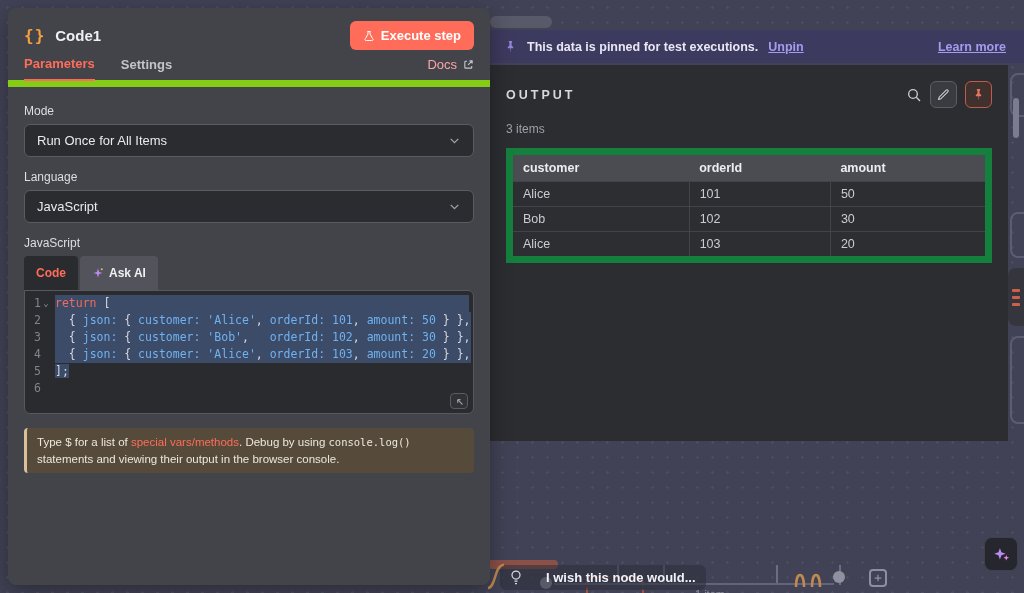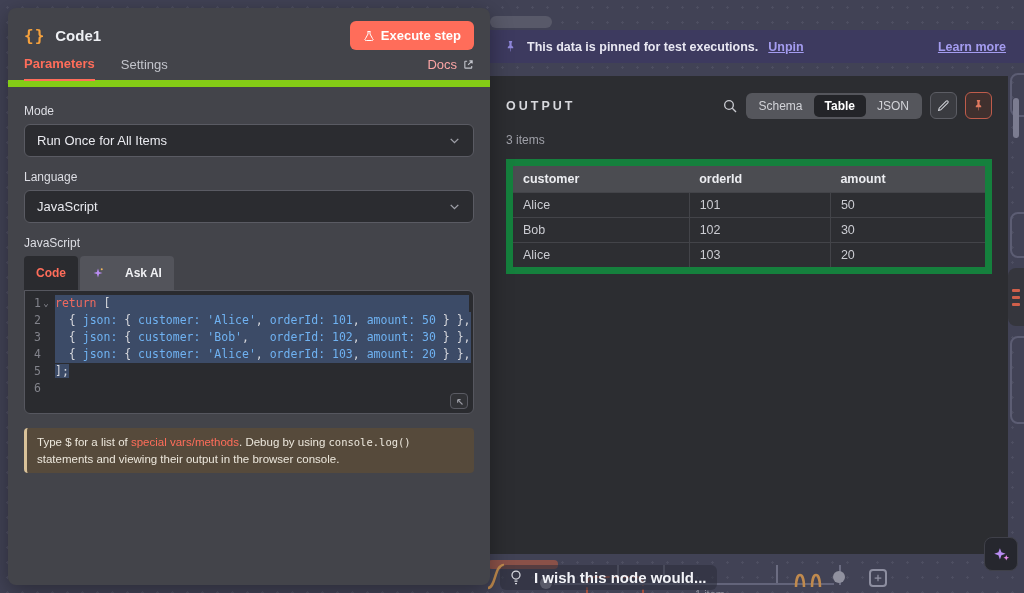--- a/index.html
+++ b/index.html
@@ -21,46 +21,46 @@
   .conn-label { position:absolute; left:695px; top:566px; font-size:11px; color:#8e8f9b; z-index:1;margin-top:22px; }
   .plus-node { position:absolute; left:869px; top:569px; width:18px; height:18px; border:2px solid #8d8ea0; border-radius:4px; z-index:1; display:flex; align-items:center; justify-content:center; }
   .curl { position:absolute; z-index:1; }
   
   .edge-node { position:absolute; border:2px solid #5c5d73; border-radius:8px; z-index:2; }
   .scroll-thumb { position:absolute; left:1013px; top:98px; width:6px; height:40px; background:#7b7c90; border-radius:3px; z-index:2; }
   .edge-handle { position:absolute; left:1008px; top:268px; width:16px; height:58px; background:#35363d; border-radius:8px 0 0 8px; z-index:3;
     display:flex; flex-direction:column; gap:4px; align-items:center; justify-content:center; cursor:pointer; }
   .edge-handle .dash { width:8px; height:3px; background:#d05f4a; border-radius:1px; }
   
-  .wish { position:absolute; left:500px; top:565px; height:25px; display:flex; align-items:center; gap:12px; padding:0 10px;
-    z-index:4; background:rgba(44,45,58,.55); border-radius:6px; font-size:15px; font-weight:700; color:#f2f3f7; cursor:pointer; }
+  .wish { position:absolute; left:500px; top:565px; height:25px; display:flex; align-items:center; gap:24px; padding:0 10px;
+    z-index:4; background:rgba(44,45,58,.55); border-radius:6px; font-size:13px; font-weight:700; color:#f2f3f7; cursor:pointer; }
   
   .assistant { position:absolute; left:984px; top:537px; width:34px; height:34px; background:#26272e; border:1px solid #3f4049;
     border-radius:8px; z-index:6; display:flex; align-items:center; justify-content:center; cursor:pointer; padding:0; }
   
   .ndv-card { position:absolute; left:8px; top:8px; width:482px; height:577px; background:#43444a; border-radius:8px;
     box-shadow:0 6px 22px rgba(0,0,0,.35); z-index:5; }
   .card-head { display:flex; justify-content:space-between; align-items:center; padding:13px 16px 9px; }
   .node-title { display:flex; align-items:center; }
   .node-icon { color:#f5a13d; font-weight:700; font-size:16px; font-family:"DejaVu Sans Mono", monospace; letter-spacing:1px; }
   .node-title h1 { font-size:15px; color:#eef0f4; margin:0 0 0 10px; font-weight:700; }
   .execute-btn { background:#ff6d5a; color:#fff; border:none; border-radius:6px; padding:7px 13px; font-size:13px; font-weight:600;
     display:flex; gap:6px; align-items:center; cursor:pointer; font-family:inherit; }
   .tabs { display:flex; align-items:flex-end; padding:0 16px; border-bottom:7px solid #84cc16; gap:26px; height:28px; }
-  .tab { font-size:13px; color:#c3c5cc; padding-bottom:8px; cursor:pointer; }
+  .tab { font-size:13px; color:#c3c5cc; padding-bottom:8px; cursor:pointer;font-weight:bold; }
   .tab.active { color:#ff6d5a; font-weight:600; border-bottom:2px solid #ff6d5a; margin-bottom:-1px; }
   .docs { margin-left:auto; color:#fca5a5; font-size:13px; display:flex; gap:6px; align-items:center; padding-bottom:8px; cursor:pointer; }
   .card-body { padding:4px 16px; }
   .field-label { display:block; font-size:12px; color:#dddee4; margin:13px 0 6px; font-weight:500; }
   .select { height:33px; background:#2b2c30; border:1px solid #5a5b63; border-radius:6px; display:flex; align-items:center;
     justify-content:space-between; padding:0 12px; font-size:13px; color:#e9eaef; cursor:pointer; }
   .editor-tabs { margin-top:2px; display:flex; }
   .etab { font-size:12px; padding:10px 12px; border-radius:4px 4px 0 0; cursor:pointer; }
   .etab.active-code { background:#2a2b2f; color:#ff6d5a; font-weight:700; }
-  .etab.ask { background:#53545b; display:flex; gap:21px; align-items:center; margin-left:2px; color:#f0f1f4; font-weight:600; }
+  .etab.ask { background:#53545b; display:flex; gap:5px; align-items:center; margin-left:2px; color:#f0f1f4; font-weight:600; }
   .editor { background:#2a2b2f; border:1px solid #56575f; border-radius:0 6px 6px 6px; padding:4px 0 16px; position:relative;
     font-family:"DejaVu Sans Mono", monospace; font-size:11.5px; line-height:17px; }
   .cm-line { display:flex; min-height:17px; }
   .gutter { flex:0 0 30px; display:flex; justify-content:flex-end; align-items:center; color:#82838b; padding-right:4px; }
   .gutter .num { width:14px; text-align:right; }
   .gutter .fold { width:10px; font-size:9px; color:#9a9ba3; text-align:center; cursor:pointer; }
   .lc { white-space:pre; flex:1; margin-right:4px; }
   .lc.sel { background:#3c4b67; }
   .seltxt { background:#3c4b67; }
   .t-kw { color:#ef6a5f; } .t-key { color:#6fb2f2; } .t-str { color:#6fb2f2; } .t-num { color:#6fb2f2; } .t-p { color:#d6d7dc; }
@@ -69,21 +69,21 @@
   .hint { margin-top:14px; background:#564a3b; border-left:3px solid #d9c29a; border-radius:4px; padding:6px 10px;
     font-size:11.5px; color:#ece7dc; line-height:1.45; }
   .hint-link { color:#ff6d5a; cursor:pointer; }
   .hint-code { font-family:"DejaVu Sans Mono", monospace; font-size:10.5px; }
   
   .pin-banner { position:absolute; left:490px; top:30px; right:0; height:33px; background:#3d3a5f; display:flex; align-items:center;
     padding:0 18px 0 14px; gap:10px; z-index:2; font-size:12.5px; color:#e8e7f2; font-weight:600; }
   .pin-banner a { color:#a49cf0; text-decoration:underline; cursor:pointer; font-weight:600; }
   .pin-banner .learn { margin-left:auto; }
   
-  .output-panel { position:absolute; left:490px; top:76px; width:518px; height:478px; background:#2c2d31; z-index:2; padding:16px; }
+  .output-panel { position:absolute; left:490px; top:65px; width:518px; height:376px; background:#2c2d31; z-index:2; padding:16px; }
   .out-head { display:flex; align-items:center; }
   .out-head h2 { font-size:12.5px; letter-spacing:3px; color:#d8d9de; font-weight:700; margin:0; }
   .out-controls { margin-left:auto; display:flex; align-items:center; gap:8px; }
   .search { display:flex; cursor:pointer; }
   .segmented { background:#55565c; border-radius:6px; padding:2px; display:flex; }
   .seg { font-size:12px; color:#d2d3d8; padding:4px 11px; border-radius:5px; cursor:pointer; }
   .seg.active { background:#232428; color:#fff; font-weight:700; }
   .iconbtn { width:27px; height:27px; background:#3a3b40; border:1px solid #5c5d64; border-radius:6px; display:flex;
     align-items:center; justify-content:center; padding:0; cursor:pointer; }
   .iconbtn.pinned { background:#40302e; border-color:#bf5c4b; }
@@ -155,25 +155,20 @@
 <section class="output-panel">
   <div class="out-head">
     <h2>OUTPUT</h2>
     <div class="out-controls">
       <span class="search">
         <svg width="16" height="16" viewBox="0 0 24 24" fill="none" stroke="#c9cad0" stroke-width="2">
             <circle cx="10.5" cy="10.5" r="6.5"></circle>
             <path d="M15.5 15.5L21 21"></path>
           </svg>
       </span>
-      <div class="segmented" id="view-toggle">
-          <span class="seg">Schema</span>
-          <span class="seg active">Table</span>
-          <span class="seg">JSON</span>
-        </div>
       <button class="iconbtn">
         <svg width="13" height="13" viewBox="0 0 24 24" fill="none" stroke="#ced0d6" stroke-width="2">
             <path d="M3 21l4-1L20 7a2 2 0 0 0-3-3L4 17l-1 4z"></path>
           </svg>
       </button>
       <button class="iconbtn pinned">
         <svg width="13" height="13" viewBox="0 0 24 24" fill="#e0795f">
             <path d="M9 2h6v2l-1 1v5l3 3v2h-4.5v5L12 22l-.5-2v-5H7v-2l3-3V5L9 4z"></path>
           </svg>
       </button>

